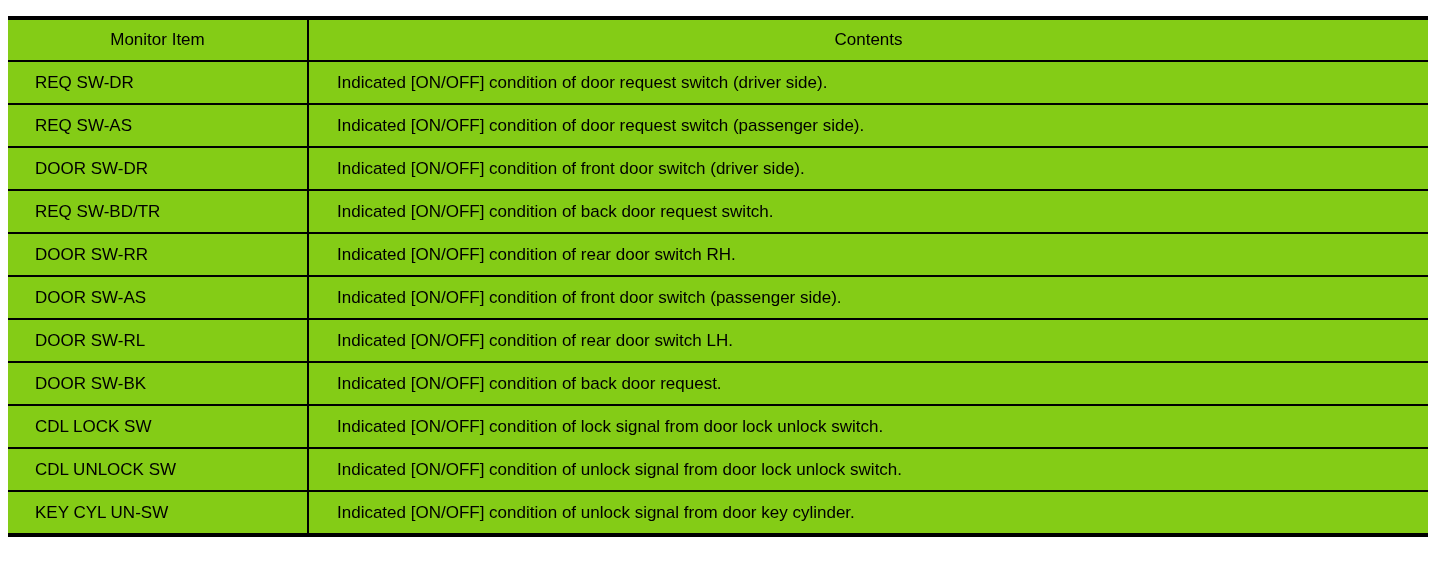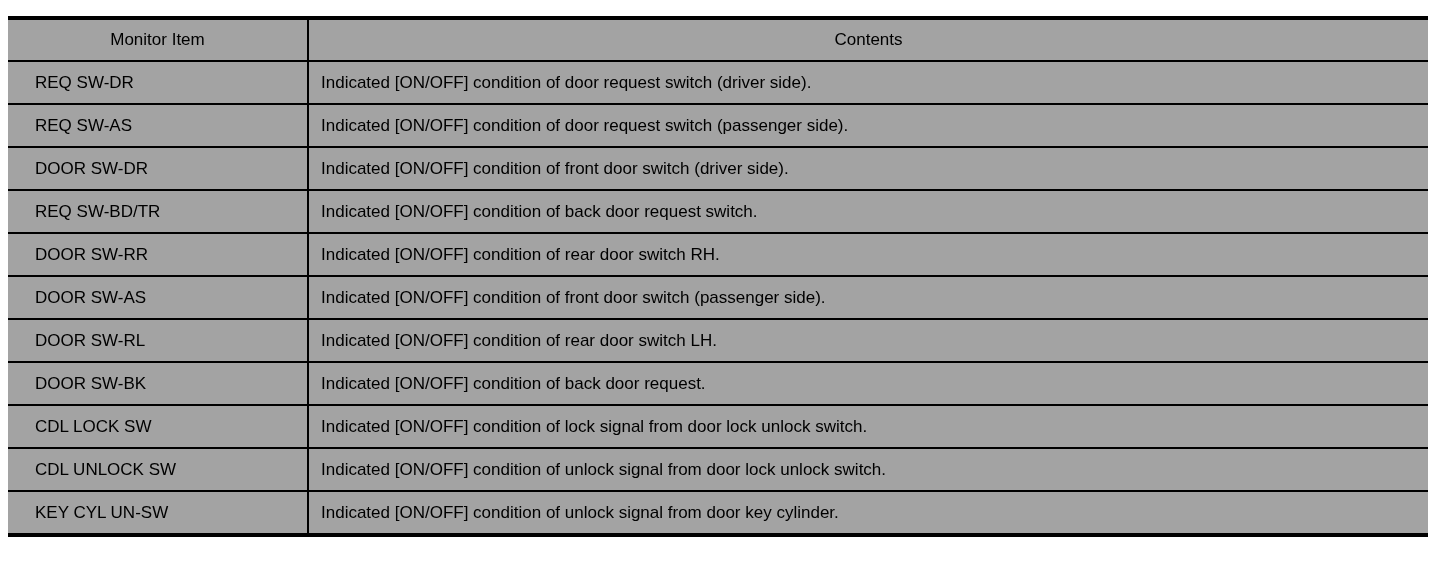--- a/index.html
+++ b/index.html
@@ -23,21 +23,21 @@
     border-collapse: collapse;
     border-top: 4px solid #000000;
     border-bottom: 4px solid #000000;
     table-layout: fixed;
   }
   .doc-table th,
   .doc-table td {
     font-size: 17px;
     font-weight: normal;
     color: #000000;
-    background: #a3a3a3;
+    background: #84cc16;
     border-bottom: 2px solid #000000;
     padding: 0;
     vertical-align: middle;
     white-space: nowrap;
     overflow: hidden;
   }
   .doc-table col.col-item   { width: 300px; }
   .doc-table col.col-cont   { width: 1120px; }
   .doc-table th {
     height: 40px;
@@ -47,21 +47,21 @@
     height: 41px;
     text-align: left;
   }
   .doc-table .cell-item {
     border-right: 2px solid #000000;
   }
   .doc-table td.cell-item {
     padding-left: 27px;
   }
   .doc-table td.cell-contents {
-    padding-left: 12px;
+    padding-left: 28px;
   }
   .doc-table tbody tr:last-child td {
     border-bottom: none;
   }
 </style>
 </head>
 <body>
 
 <table class="doc-table">
   <colgroup>

